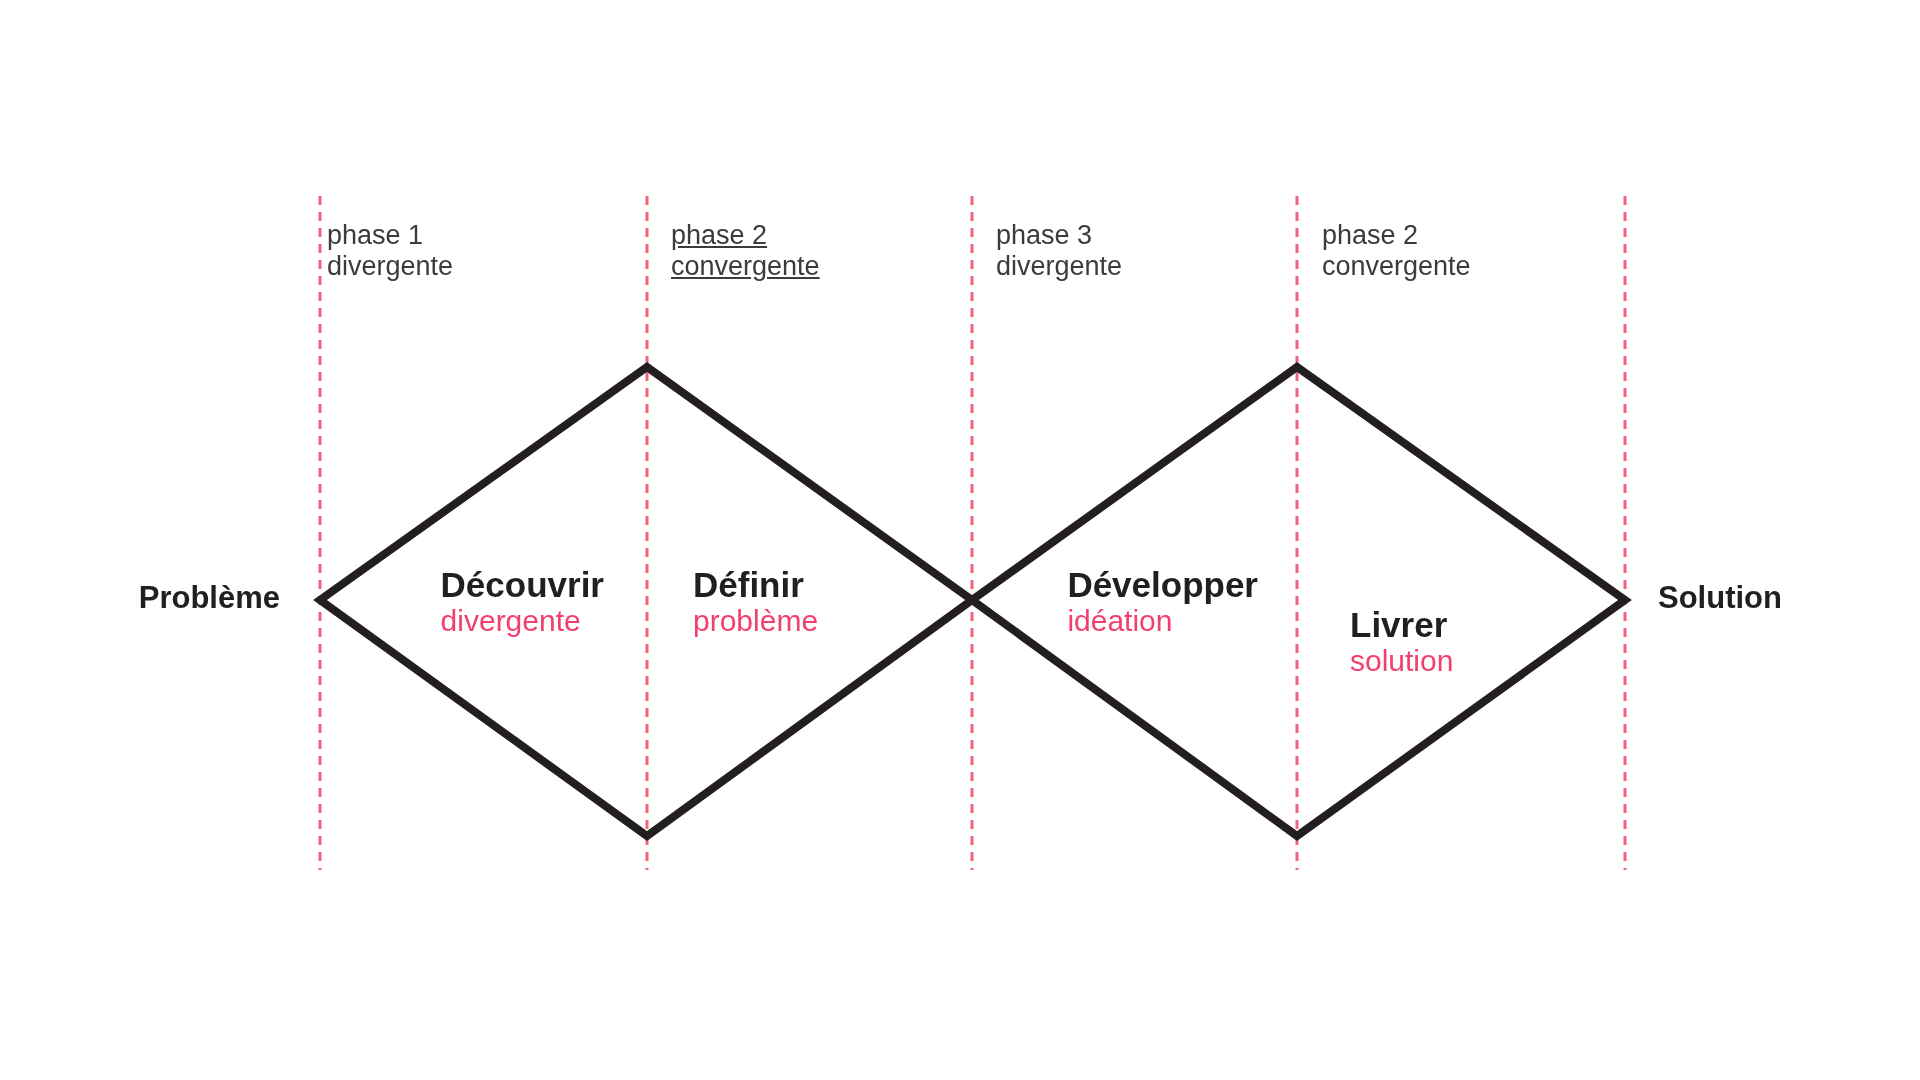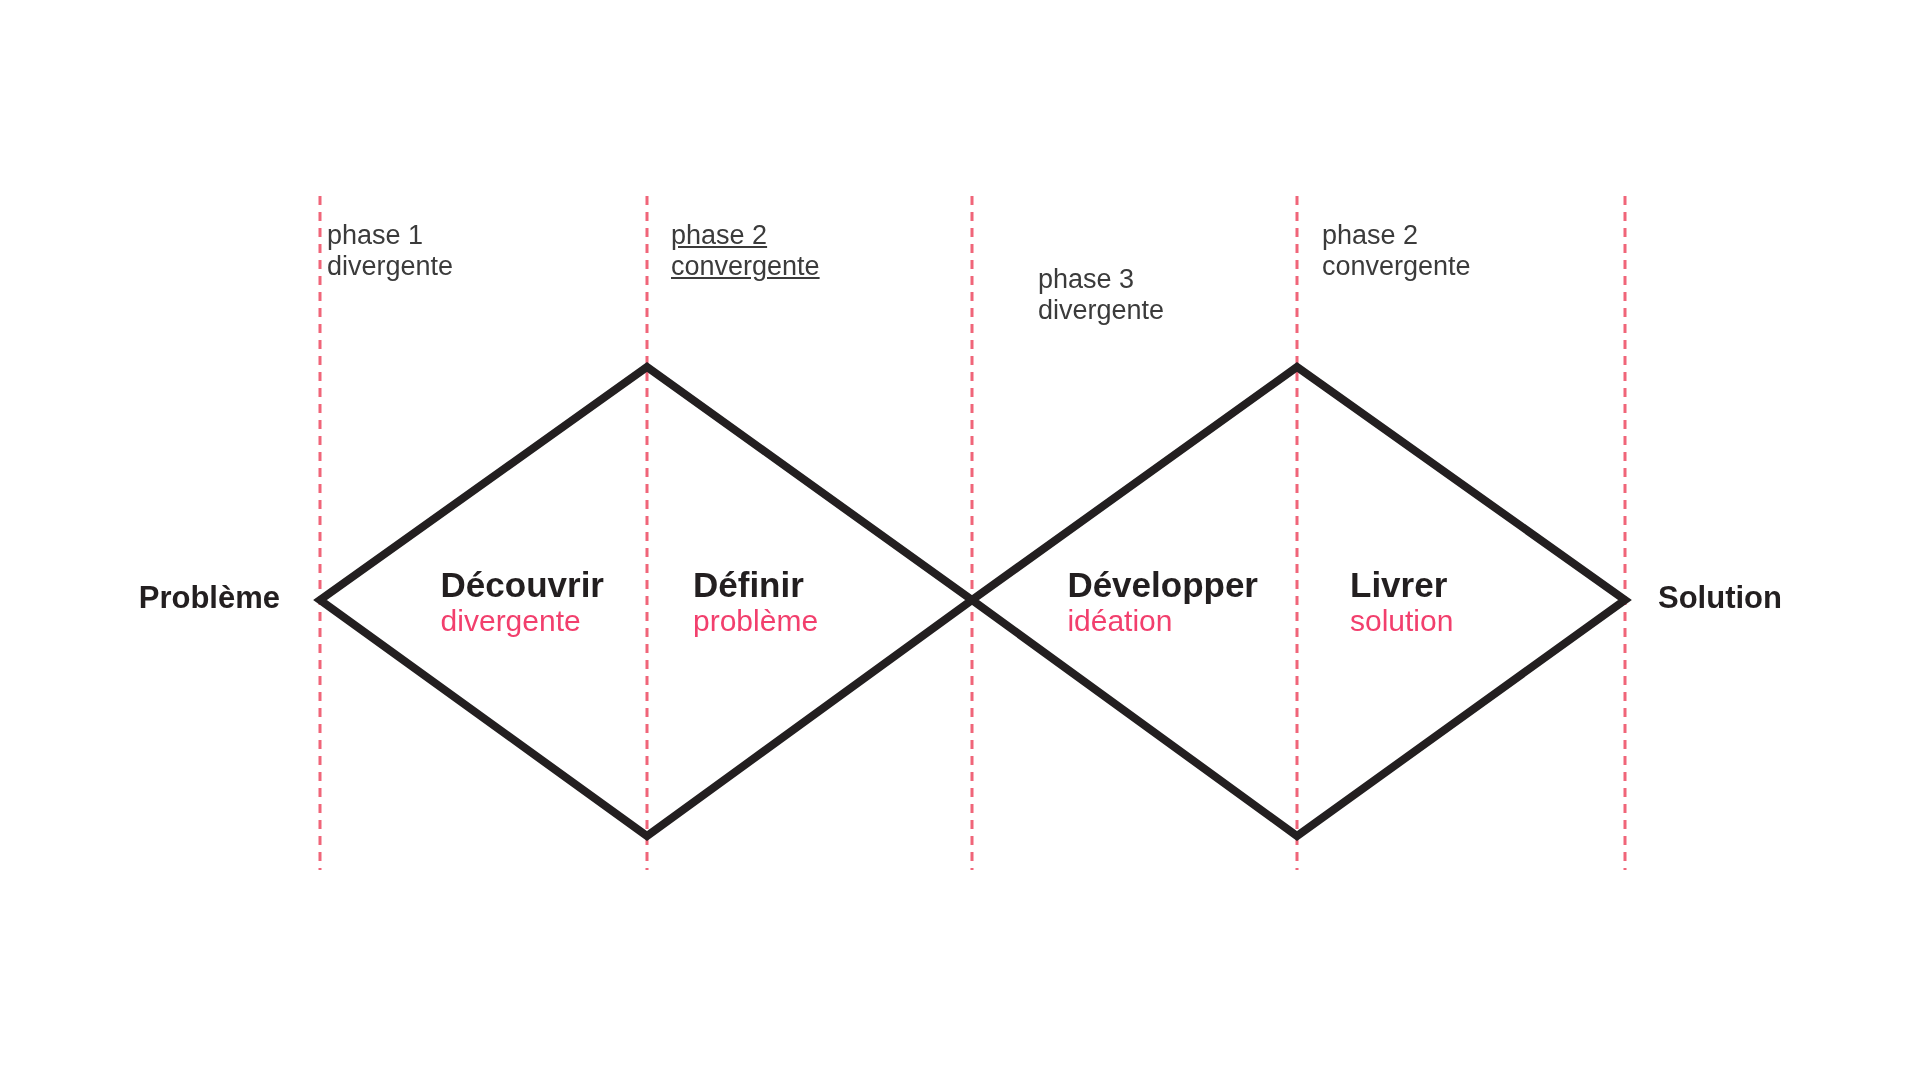--- a/index.html
+++ b/index.html
@@ -52,33 +52,33 @@
   .phase-label {
     position: absolute;
     top: 220px;
     font-size: 27px;
     line-height: 31px;
     color: var(--text-gray, #3b3b3b);
     white-space: nowrap;
   }
   .phase-label.p1 { left: 327px; }
   .phase-label.p2 { left: 671px; text-decoration: underline; }
-  .phase-label.p3 { left: 1038px; margin-top: 44px; }
+  .phase-label.p3 { left: 996px; }
   .phase-label.p4 { left: 1322px; }
   .stage-label {
     position: absolute;
     top: 566px;
     white-space: nowrap;
   }
   .stage-label.align-right { text-align: left; }
   .stage-label.align-left  { text-align: left; }
   .stage-label.s1 { right: 1316px; }
   .stage-label.s2 { left: 693px; }
   .stage-label.s3 { right: 662px; }
-  .stage-label.s4 { left: 1350px; }
+  .stage-label.s4 { left: 1350px; margin-top: 40px; }
   .stage-name {
     font-size: 35px;
     font-weight: bold;
     color: var(--ink-black, #231f20);
     line-height: 38px;
   }
   .stage-sub {
     font-size: 30px;
     font-weight: normal;
     color: var(--accent-pink, #f23f6d);

